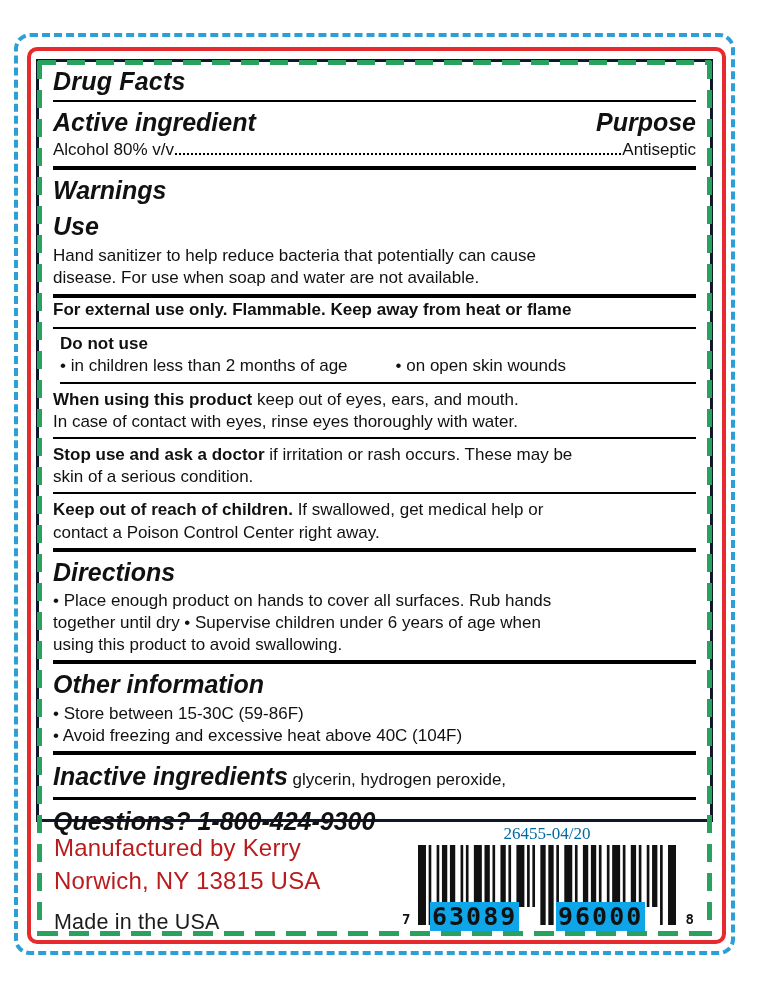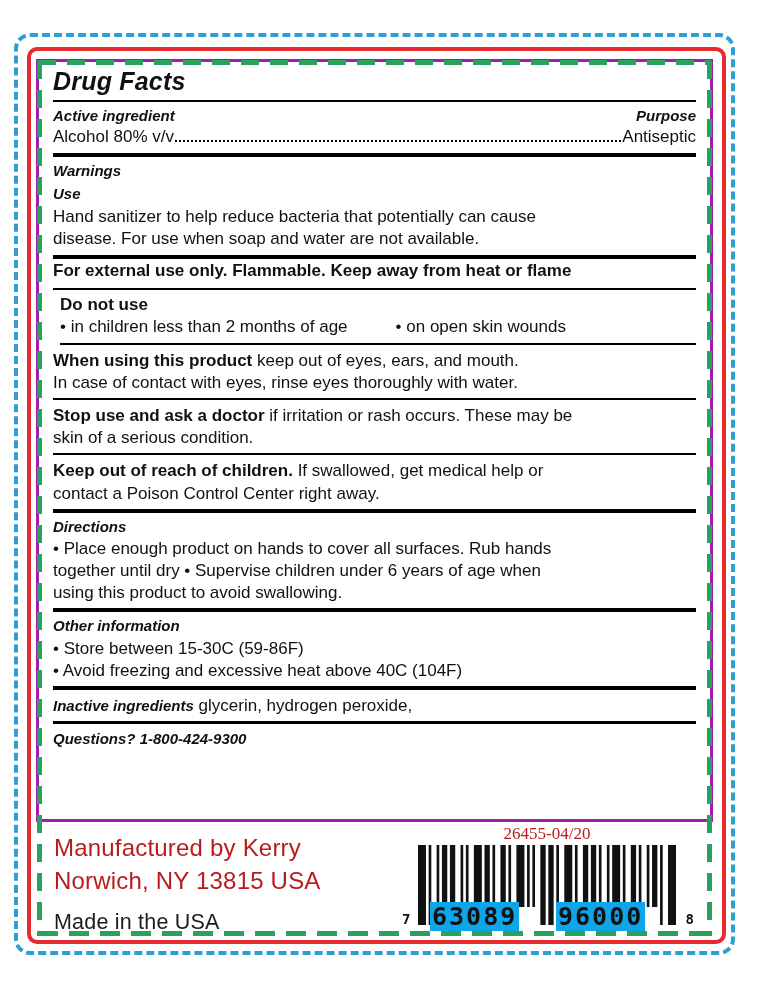--- a/index.html
+++ b/index.html
@@ -14,29 +14,29 @@
 
   
   .gd{position:absolute;z-index:6;pointer-events:none;}
   .gd-top{left:0;right:0;top:-1px;height:5px;background:repeating-linear-gradient(90deg,#2aa25f 0 18px,transparent 18px 29px);}
   .gd-bottom{left:0;right:0;bottom:0;height:5px;background:repeating-linear-gradient(90deg,#2aa25f 0 20px,transparent 20px 31px);}
   .gd-left{top:0;bottom:0;left:-1px;width:5px;background:repeating-linear-gradient(180deg,#2aa25f 0 18px,transparent 18px 29px);}
   .gd-right{top:0;bottom:0;right:-1px;width:5px;background:repeating-linear-gradient(180deg,#2aa25f 0 18px,transparent 18px 29px);}
 
   
   .black-box{position:absolute;left:-2px;top:-2px;right:-2px;height:763px;z-index:1;
-    border:3px solid #a21caf;box-sizing:border-box;background:#fff;padding:0 14px;}
+    border:3px solid #0f172a;box-sizing:border-box;background:#fff;padding:0 14px;}
 
   .sec{box-sizing:border-box;}
   .hline2{border-bottom:2px solid #000;}
   .hline3{border-bottom:3px solid #000;}
   .hline4{border-bottom:4px solid #000;}
 
   .df-title{font-size:25px;font-weight:bold;font-style:italic;padding:5px 0 4px 0;letter-spacing:.2px;}
-  .h-it{font-weight:bold;font-style:italic;font-size:15px;line-height:1.3;}
+  .h-it{font-weight:bold;font-style:italic;font-size:25px;line-height:1.3;}
   .body-t{font-size:17px;line-height:1.3;}
   .bold{font-weight:bold;}
   .blk{display:block;}
 
   .ai-head{display:flex;justify-content:space-between;padding-top:4px;}
   .ai-row{display:flex;align-items:baseline;padding-bottom:5px;}
   .leader{flex:1;border-bottom:2.5px dotted #000;margin:0 1px 4px 1px;min-width:40px;}
 
   .sec-use{padding:4px 0 5px 0;}
   .sec-warn-h{padding-top:4px;}
@@ -50,21 +50,21 @@
   .sec-other{padding:4px 0 4px 0;}
   .sec-inact{padding:5px 0 4px 0;}
   .sec-q{padding:5px 0 0 0;}
   .h-margin{margin-bottom:2px;}
 
   
   .footer{position:absolute;left:0;right:0;top:761px;bottom:0;padding:10px 8px 0 16px;box-sizing:border-box;}
   .mfg{font-size:24px;line-height:1.36;color:#b91c1c;letter-spacing:.2px;}
   .made-in{position:absolute;left:16px;bottom:1px;font-size:21.5px;color:#1c1c1c;letter-spacing:.2px;}
   .barcode-block{position:absolute;right:14px;top:2px;width:300px;text-align:center;}
-  .lot{font-family:"Liberation Serif",serif;font-size:17px;color:#b91c1c;margin-bottom:1px;}
+  .lot{font-family:"Liberation Serif",serif;font-size:17px;color:#0369a1;margin-bottom:1px;}
   .barcode-wrap{position:relative;width:286px;height:84px;margin:0 auto;}
   .barcode-wrap svg{position:absolute;inset:0;}
   .bc-digit{position:absolute;font-family:"DejaVu Sans Mono",monospace;font-weight:bold;color:#111;}
   .bc-d-left{left:-2px;bottom:2px;font-size:14px;}
   .bc-d-right{right:-4px;bottom:2px;font-size:14px;}
   .bc-group{position:absolute;bottom:-2px;font-size:25px;letter-spacing:2px;background:#0ea5e9;padding:0 2px;}
   .bc-g1{left:26px;}
   .bc-g2{left:152px;}
 </style>
 </head>

